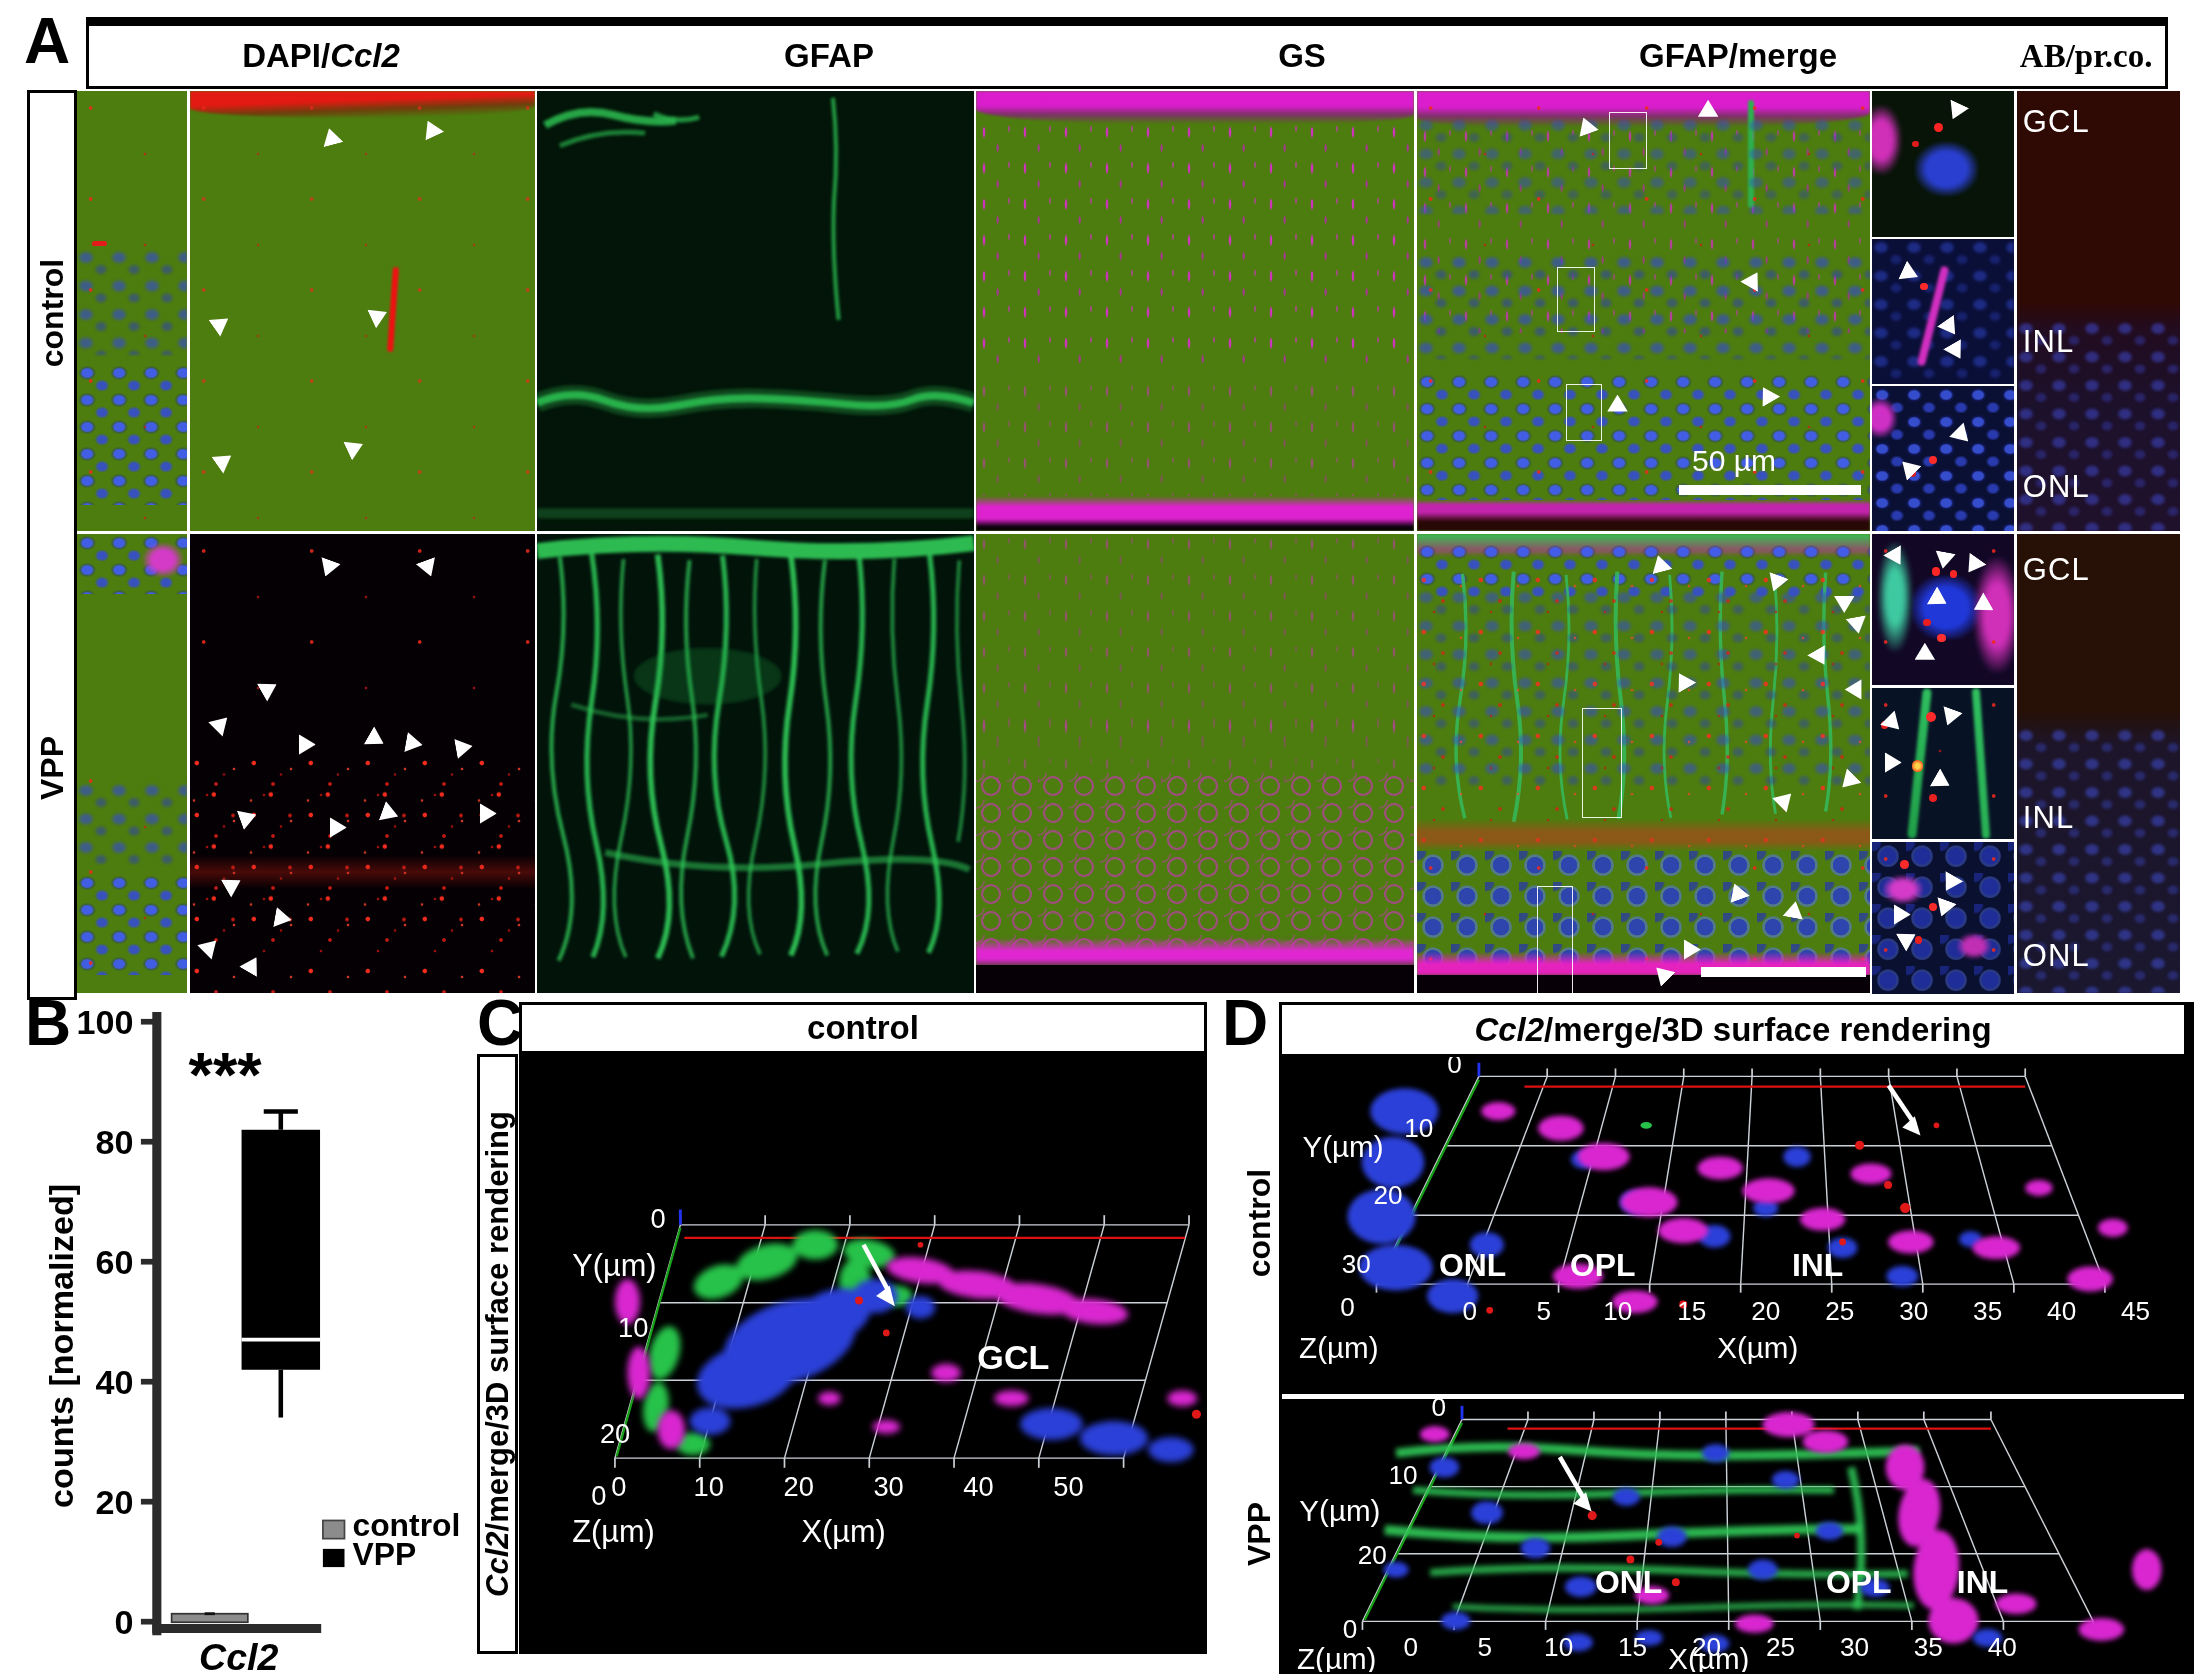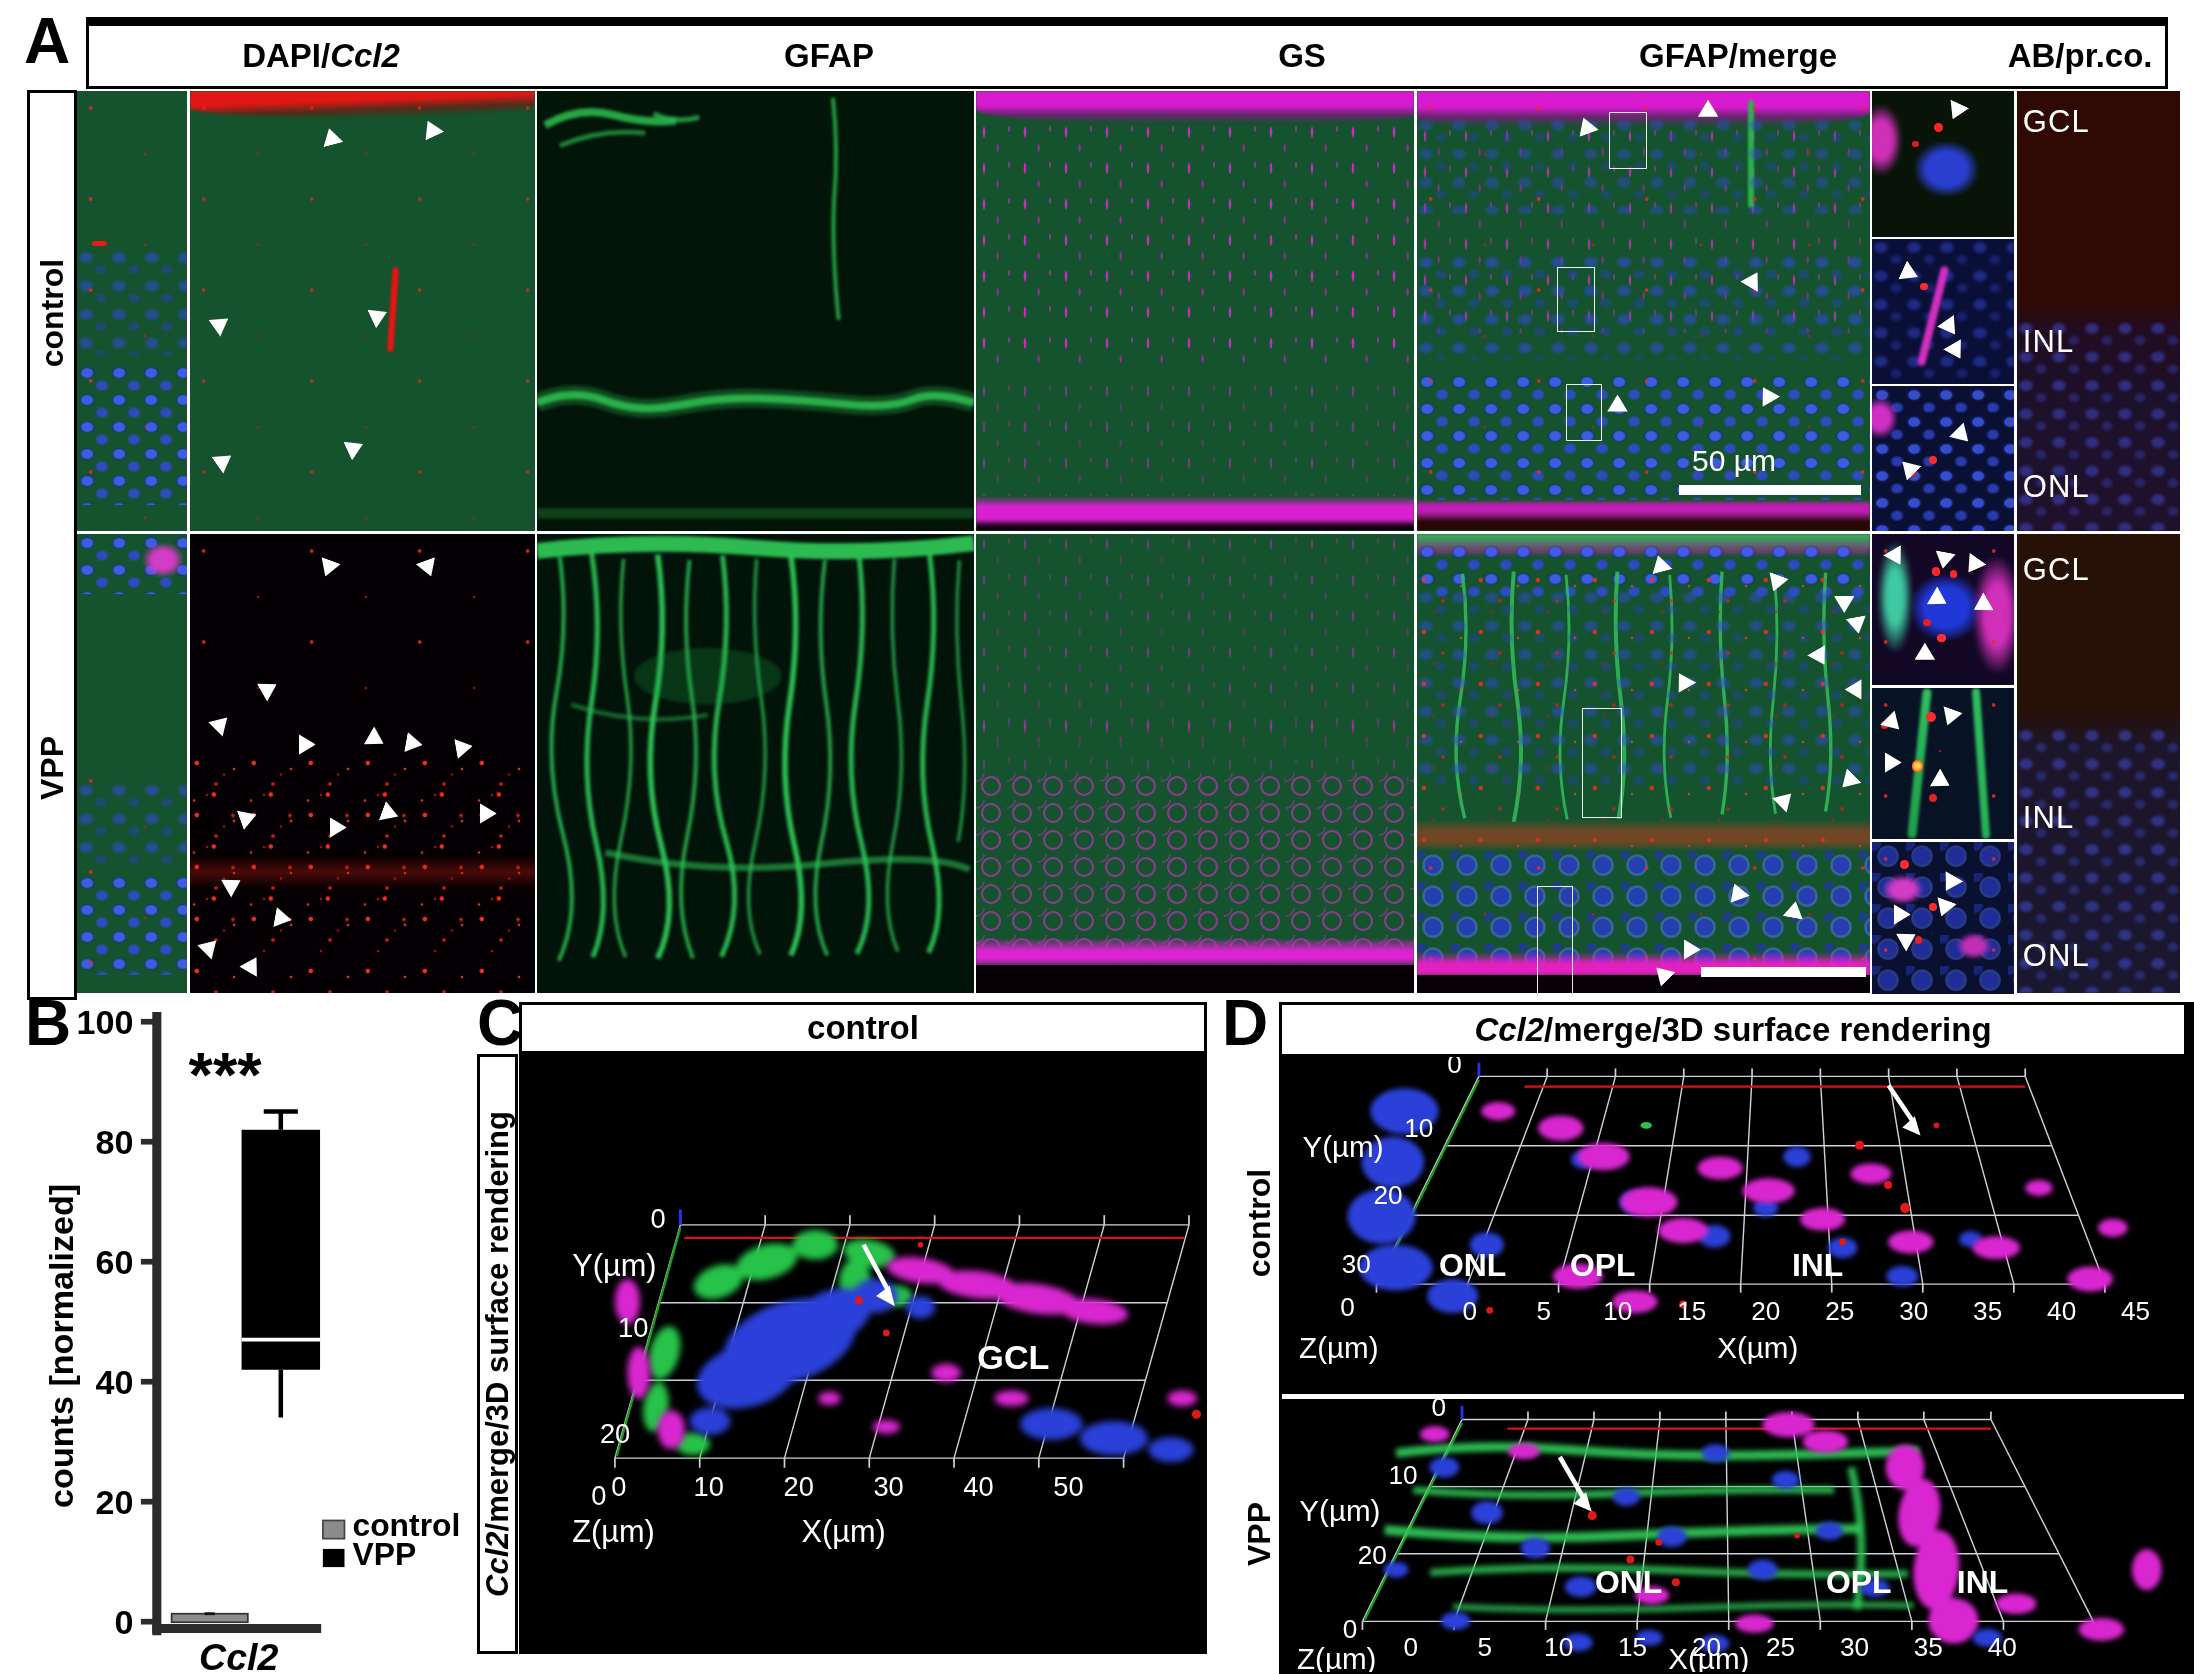--- a/index.html
+++ b/index.html
@@ -1,19 +1,19 @@
 <!DOCTYPE html>
 <html style="font-size:9px"><head>
 <meta charset="utf-8">
 <style>
   html,body{margin:0;padding:0;background:#ffffff;}
   #page{position:relative;width:2194px;height:1674px;background:#ffffff;
         font-family:"Liberation Sans",sans-serif;overflow:hidden;}
   .abs{position:absolute;}
-  .tile{position:absolute;background:#14532d;overflow:hidden;}
+  .tile{position:absolute;background:#4d7c0f;overflow:hidden;}
   .panel-letter{position:absolute;font:bold 64px "Liberation Sans",sans-serif;color:#000;line-height:1;}
   
   .a-header{position:absolute;left:86px;top:17px;width:2076px;height:60px;background:#fff;
             border:3.4px solid #000;border-top:9px solid #000;}
   .a-header .hlab{position:absolute;top:50%;transform:translate(-50%,-50%);
                   font:bold 33px "Liberation Sans",sans-serif;color:#000;white-space:nowrap;}
   .a-header .hlab.right{transform:translate(0,-50%);}
   .a-side{position:absolute;left:27px;top:90px;width:44px;height:904px;background:#fff;border:3.4px solid #000;}
   .rowlab{position:absolute;left:50%;transform:translate(-50%,-50%) rotate(-90deg);
           font:bold 32px "Liberation Sans",sans-serif;color:#000;white-space:nowrap;}
@@ -73,21 +73,21 @@
 
 <div id="page">
 
   <div class="panel-letter" style="left:24px;top:9px;">A</div>
 
   <div class="a-header">
     <div class="hlab" style="left:232px;"><span>DAPI/</span><span class="it">Ccl2</span></div>
     <div class="hlab" style="left:740px;">GFAP</div>
     <div class="hlab" style="left:1213px;">GS</div>
     <div class="hlab" style="left:1649px;">GFAP/merge</div>
-    <div class="hlab right" style="right:12.5px;">AB/pr.co.</div>
+    <div class="hlab right" style="right:12.5px;font-family:Liberation Serif, serif;">AB/pr.co.</div>
   </div>
 
   <div class="a-side">
     <div class="rowlab" style="top:220px;">control</div>
     <div class="rowlab" style="top:675px;">VPP</div>
   </div>
 
   <div class="tile" style="left:77px;top:91px;width:110px;height:440px;">
     <div class="lay speckle-blue-dim" style="top:36%;bottom:40%;"></div>
     <div class="lay speckle-blue" style="top:62%;bottom:6%;"></div>

